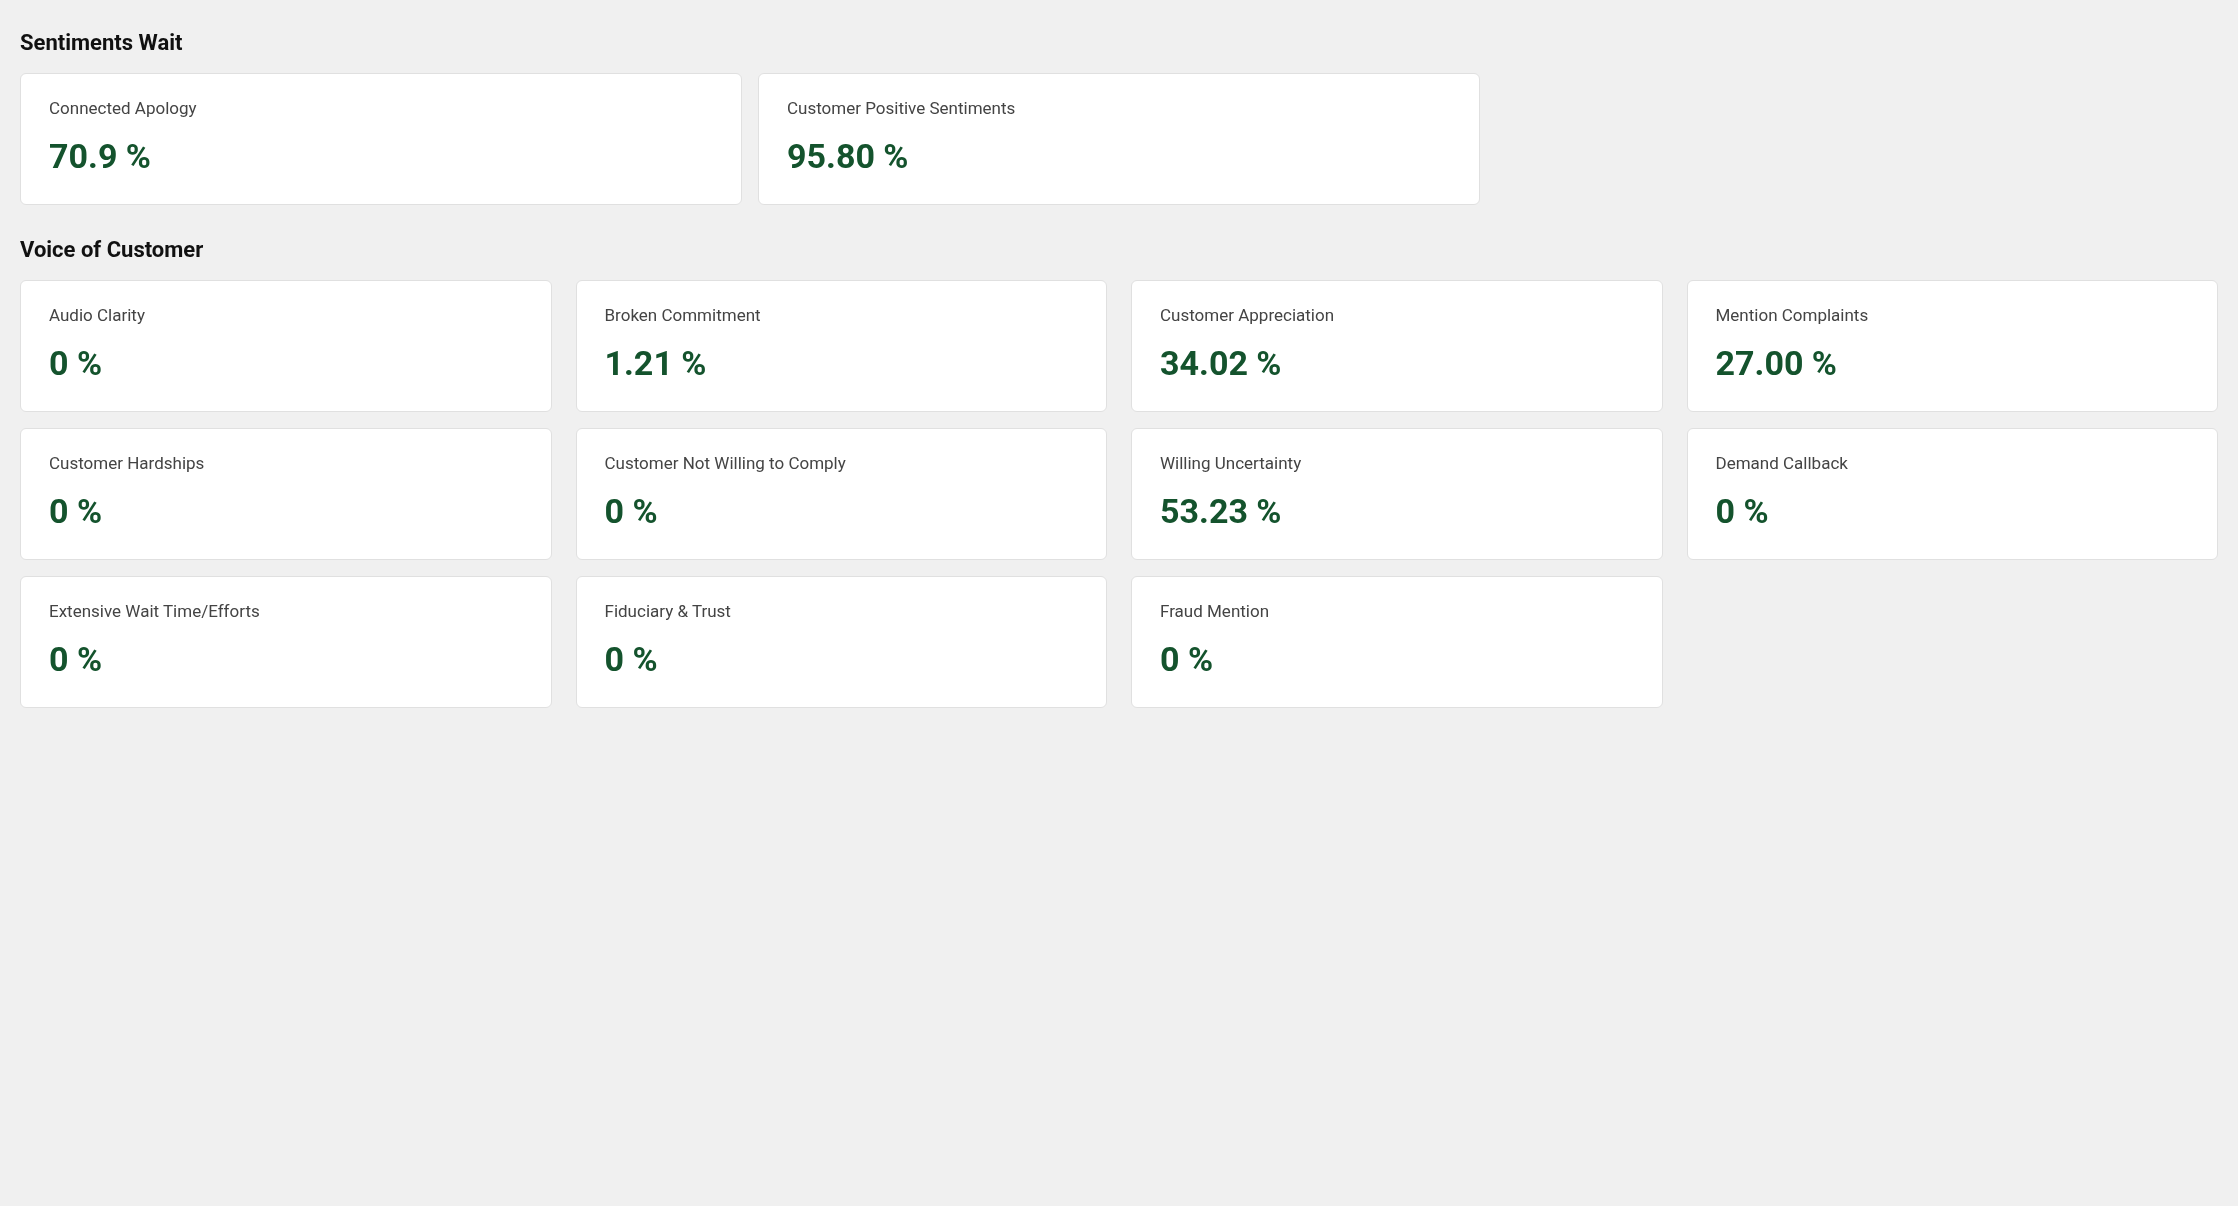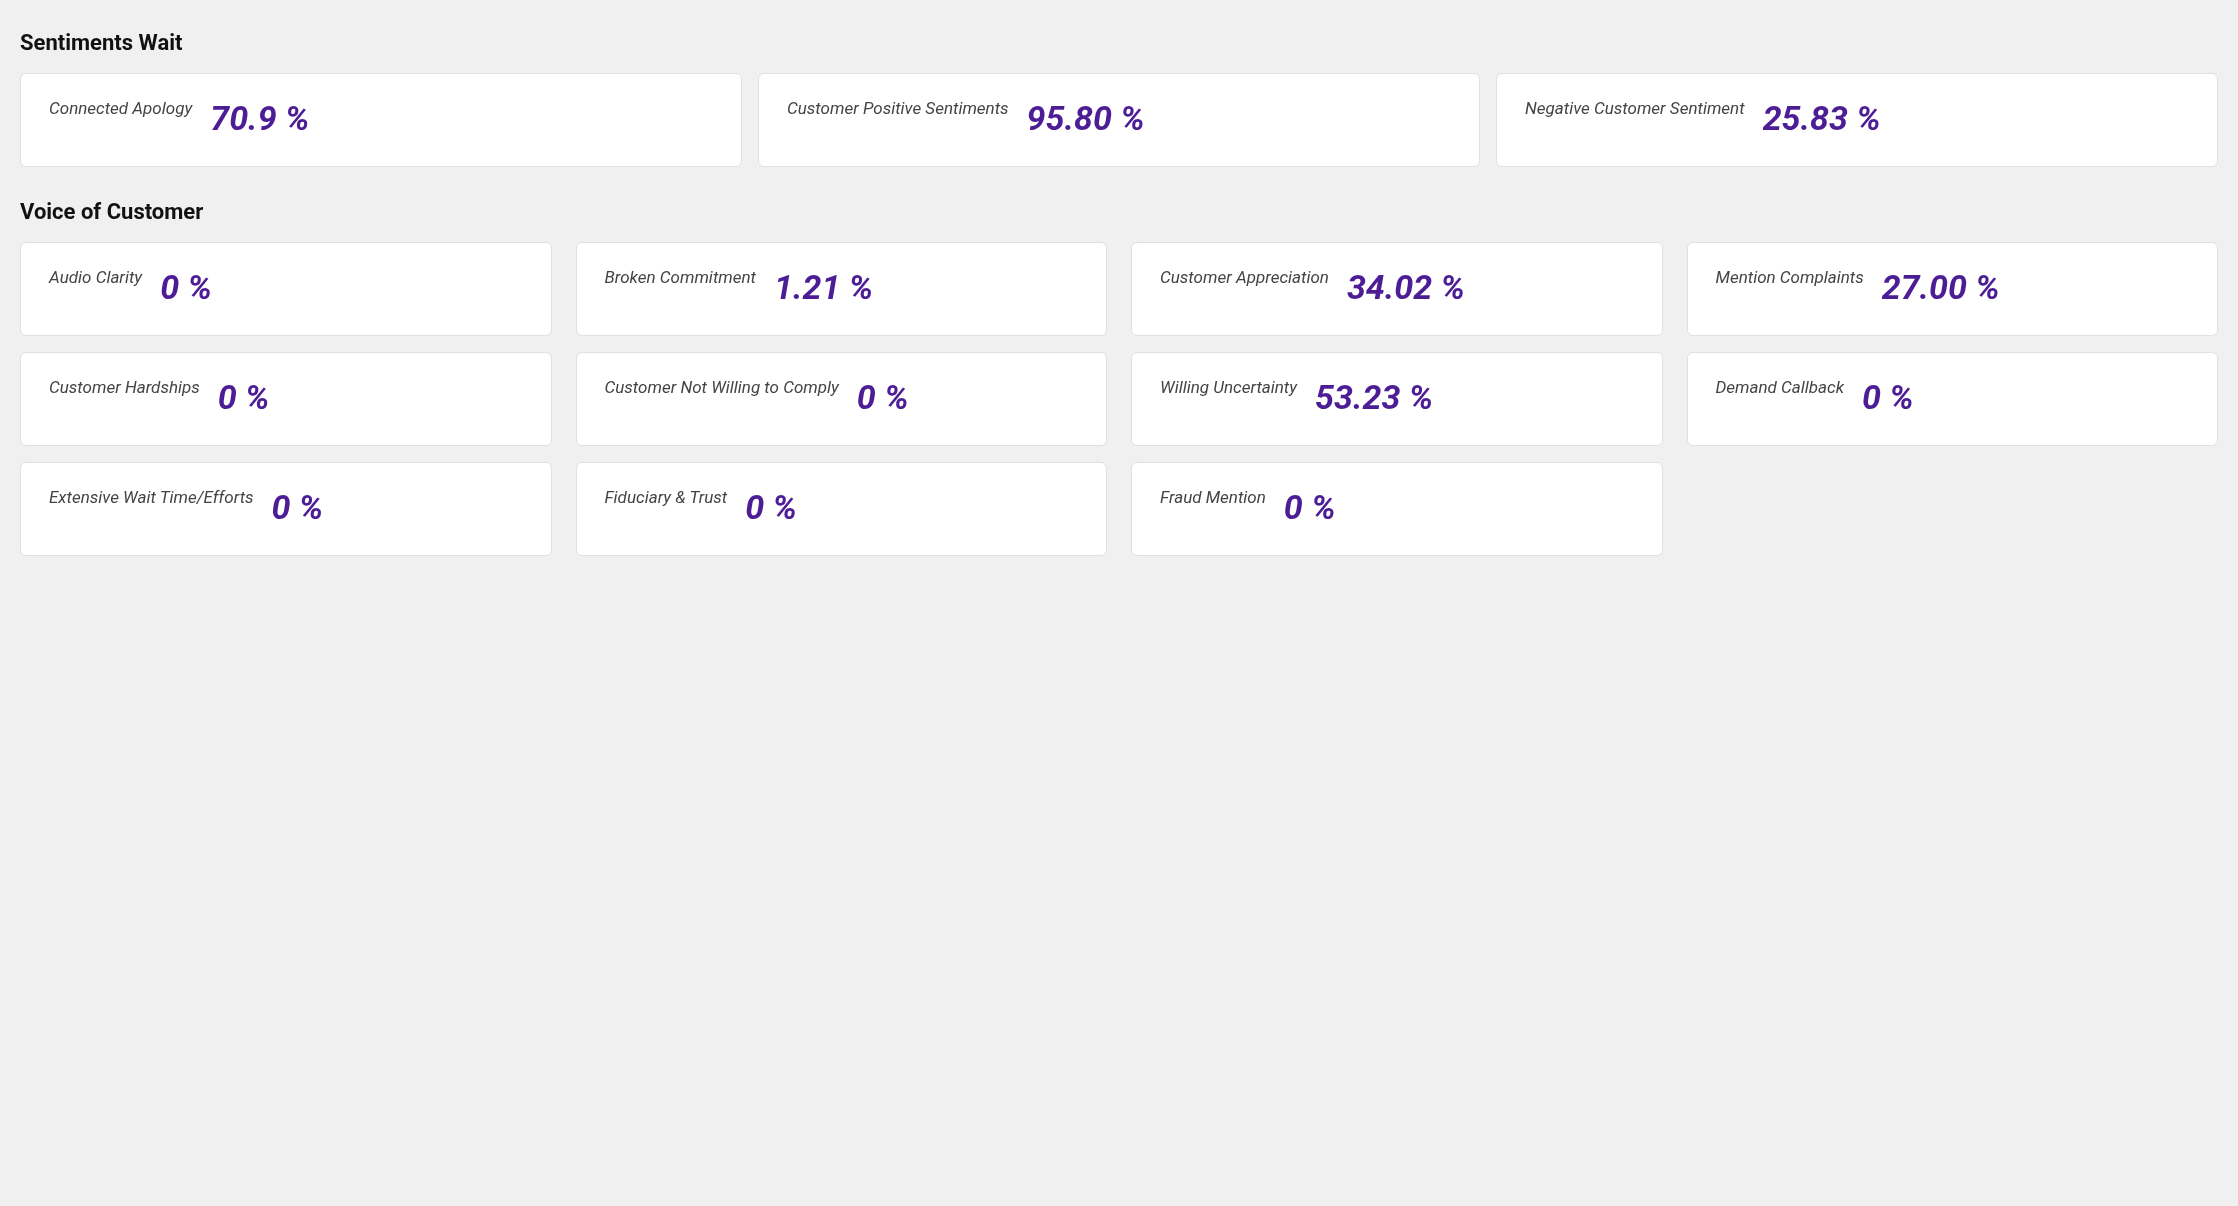--- a/index.html
+++ b/index.html
@@ -40,58 +40,53 @@
       gap: 24px;
       margin-bottom: 16px;
     }
 
     .card {
       background: #ffffff;
       border: 1px solid #e0e0e0;
       border-radius: 6px;
       padding: 24px 18px 28px 28px;
       display: flex;
-      flex-direction: row;
+      flex-direction: column;
       gap: 18px;
-      font-style: italic;
     }
 
     .card-label {
       font-size: 17px;
       font-weight: 400;
       color: #444;
     }
 
     .card-value {
       font-size: 34px;
       font-weight: 700;
-      color: #4c1d95;
+      color: #14532d;
     }
 
     .voice-section {
       margin-top: 24px;
     }
   </style>
 </head>
 <body>
 
 <div class="section">
   <div class="section-title">Sentiments Wait</div>
   <div class="cards-grid-3" id="sentiments-grid">
       <div class="card">
       <span class="card-label">Connected Apology</span>
       <span class="card-value">70.9 %</span>
     </div>
       <div class="card">
       <span class="card-label">Customer Positive Sentiments</span>
       <span class="card-value">95.80 %</span>
-    </div>
-      <div class="card">
-      <span class="card-label">Negative Customer Sentiment</span>
-      <span class="card-value">25.83 %</span>
     </div>
     </div>
 </div>
 
 <div class="section voice-section">
   <div class="section-title">Voice of Customer</div>
   <div id="voc-rows">
       <div class="cards-grid-4">
         <div class="card">
           <span class="card-label">Audio Clarity</span>

